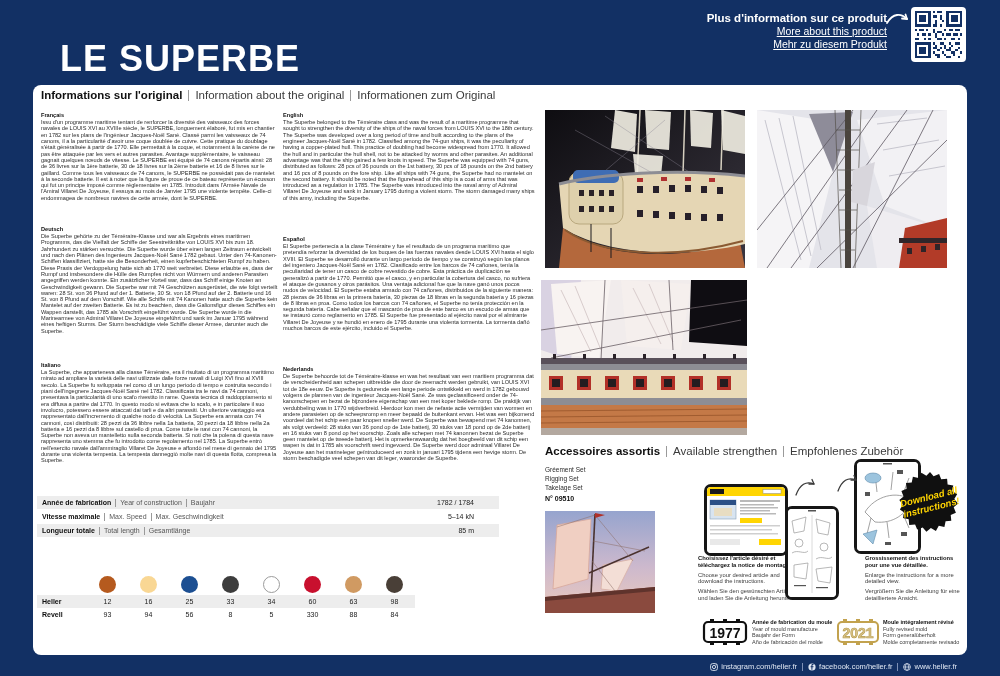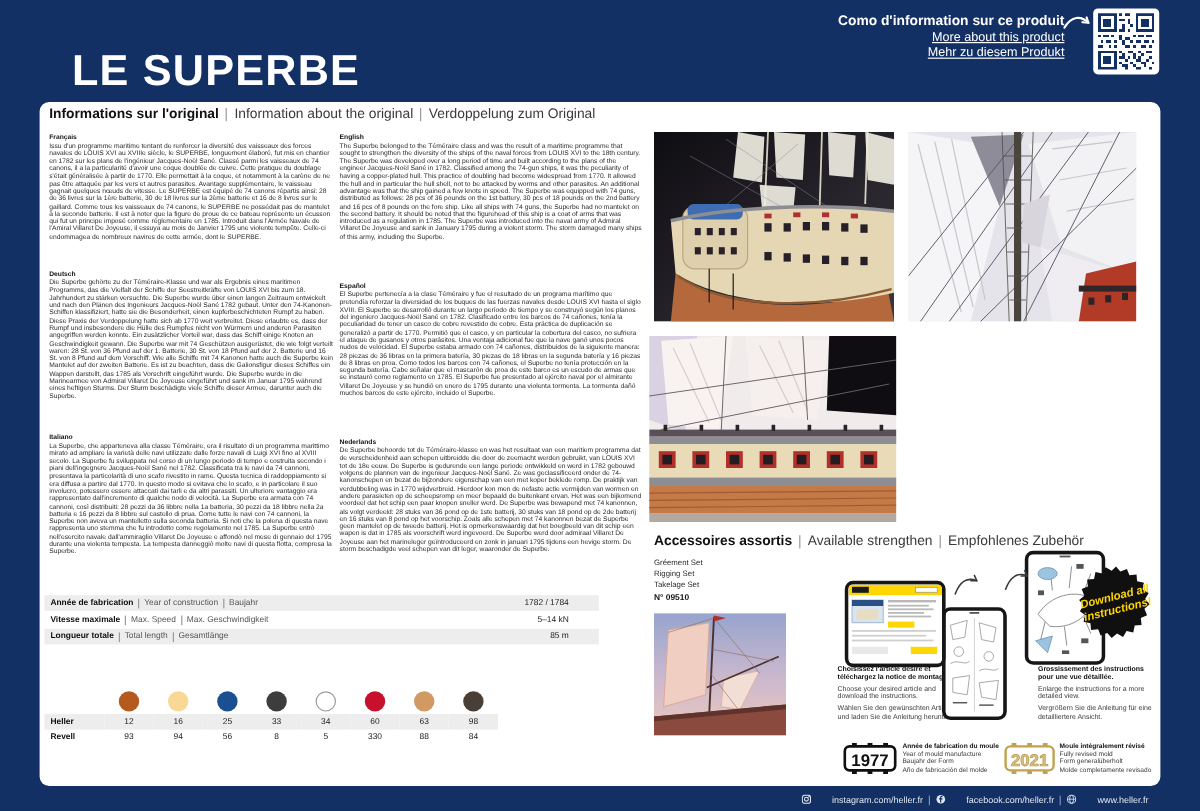--- a/index.html
+++ b/index.html
@@ -85,30 +85,30 @@
   
   .badge { position:absolute; }
   #badge-1977 { left:669px; top:534px; }
   #badge-2021 { left:803px; top:534px; }
   .mould-text { position:absolute; font-size:5.5px; line-height:6.5px; color:#3c3c3c; }
   .mould-text .bold { font-weight:bold; color:#101010; }
   #mould-made    { left:719px; top:534px; }
   #mould-revised { left:850px; top:534px; }
   
   .footer { position:absolute; right:43px; bottom:5px; display:flex; align-items:center; gap:5px; color:#dfe6f2; font-size:7.5px; }
-  .f-item { display:flex; align-items:flex-start; gap:17px; }
+  .f-item { display:flex; align-items:center; gap:3px; }
   .f-sep { width:1px; height:8px; background:#7e90b5; }
 </style>
 </head>
 <body style="background-color: rgb(18, 48, 100);">
 
 <div class="page-title">LE SUPERBE</div>
 
 <div class="more-info">
-  <div class="mi-fr">Como d'information sur ce produit</div>
+  <div class="mi-fr">Plus d'information sur ce produit</div>
   <div class="mi-line">More about this product</div>
   <div class="mi-line">Mehr zu diesem Produkt</div>
 </div>
 
 <svg class="hdr-arrow" width="24" height="20" viewBox="0 0 24 20">
   <path d="M1,13 C7,3 15,3 21,9" fill="none" stroke="#ffffff" stroke-width="1.8" stroke-linecap="round"></path>
   <path d="M21,9 l-5,-0.5 M21,9 l-1.5,-4.5" fill="none" stroke="#ffffff" stroke-width="1.8" stroke-linecap="round"></path>
 </svg>
 
 <div class="qr-box">
@@ -182,21 +182,21 @@
   </svg>
 </div>
 
 <div class="card">
 
   <div class="sec-heading" id="info-heading">
     <span class="h-fr">Informations sur l'original</span>
     <span class="vsep"></span>
     <span>Information about the original</span>
     <span class="vsep"></span>
-    <span>Verdoppelung zum Original</span>
+    <span>Informationen zum Original</span>
   </div>
 
   <div class="para" id="para-fr">
     <h3>Français</h3>
     <p>Issu d'un programme maritime tentant de renforcer la diversité des vaisseaux des forces navales de LOUIS XVI au XVIIIe siècle, le SUPERBE, longuement élaboré, fut mis en chantier en 1782 sur les plans de l'ingénieur Jacques-Noël Sané. Classé parmi les vaisseaux de 74 canons, il a la particularité d'avoir une coque doublée de cuivre. Cette pratique du doublage s'était généralisée à partir de 1770. Elle permettait à la coque, et notamment à la carène de ne pas être attaquée par les vers et autres parasites. Avantage supplémentaire, le vaisseau gagnait quelques nœuds de vitesse. Le SUPERBE est équipé de 74 canons répartis ainsi: 28 de 36 livres sur la 1ère batterie, 30 de 18 livres sur la 2ème batterie et 16 de 8 livres sur le gaillard. Comme tous les vaisseaux de 74 canons, le SUPERBE ne possédait pas de mantelet à la seconde batterie. Il est à noter que la figure de proue de ce bateau représente un écusson qui fut un principe imposé comme réglementaire en 1785. Introduit dans l'Armée Navale de l'Amiral Villaret De Joyeuse, il essuya au mois de Janvier 1795 une violente tempête. Celle-ci endommagea de nombreux navires de cette armée, dont le SUPERBE.</p>
   </div>
   <div class="para" id="para-de">
     <h3>Deutsch</h3>
     <p>Die Superbe gehörte zu der Téméraire-Klasse und war als Ergebnis eines maritimen Programms, das die Vielfalt der Schiffe der Seestreitkräfte von LOUIS XVI bis zum 18. Jahrhundert zu stärken versuchte. Die Superbe wurde über einen langen Zeitraum entwickelt und nach den Plänen des Ingenieurs Jacques-Noël Sané 1782 gebaut. Unter den 74-Kanonen-Schiffen klassifiziert, hatte sie die Besonderheit, einen kupferbeschichteten Rumpf zu haben. Diese Praxis der Verdoppelung hatte sich ab 1770 weit verbreitet. Diese erlaubte es, dass der Rumpf und insbesondere die Hülle des Rumpfes nicht von Würmern und anderen Parasiten angegriffen werden konnte. Ein zusätzlicher Vorteil war, dass das Schiff einige Knoten an Geschwindigkeit gewann. Die Superbe war mit 74 Geschützen ausgerüstet, die wie folgt verteilt waren: 28 St. von 36 Pfund auf der 1. Batterie, 30 St. von 18 Pfund auf der 2. Batterie und 16 St. von 8 Pfund auf dem Vorschiff. Wie alle Schiffe mit 74 Kanonen hatte auch die Superbe kein Mantelet auf der zweiten Batterie. Es ist zu beachten, dass die Galionsfigur dieses Schiffes ein Wappen darstellt, das 1785 als Vorschrift eingeführt wurde. Die Superbe wurde in die Marinearmee von Admiral Villaret De Joyeuse eingeführt und sank im Januar 1795 während eines heftigen Sturms. Der Sturm beschädigte viele Schiffe dieser Armee, darunter auch die Superbe.</p>
   </div>

